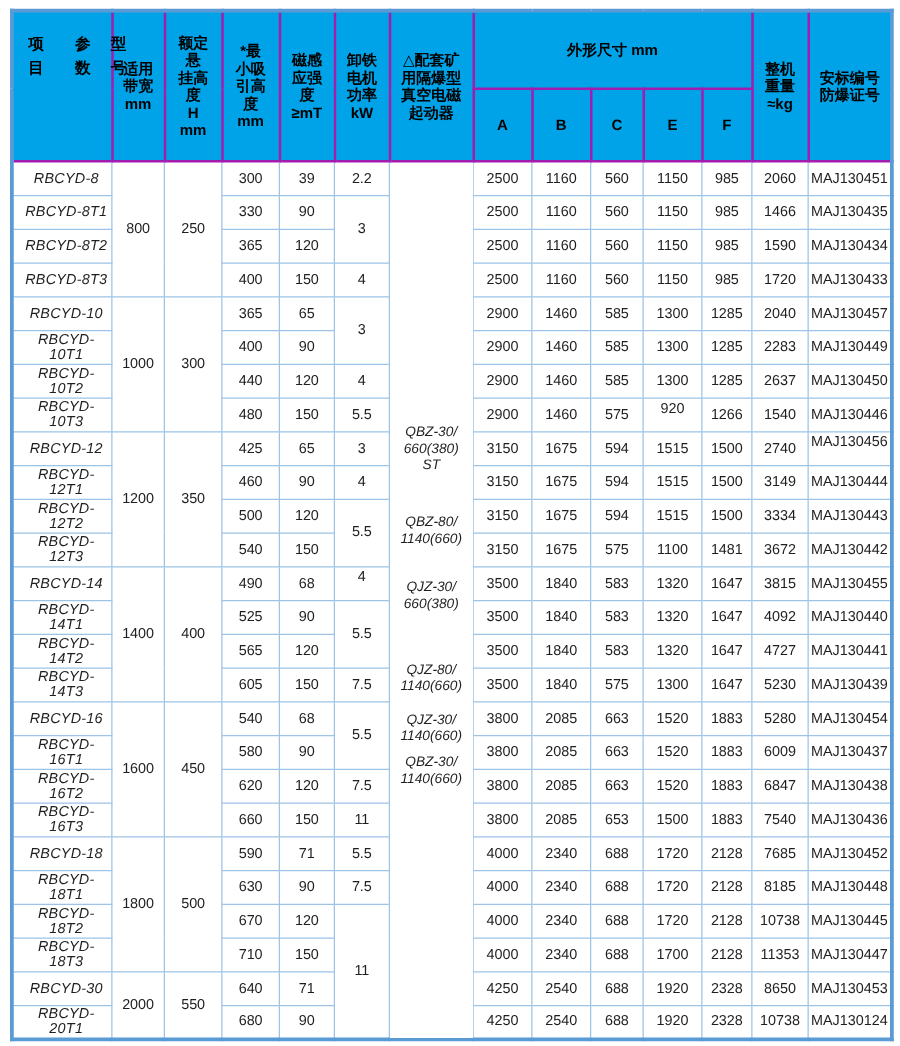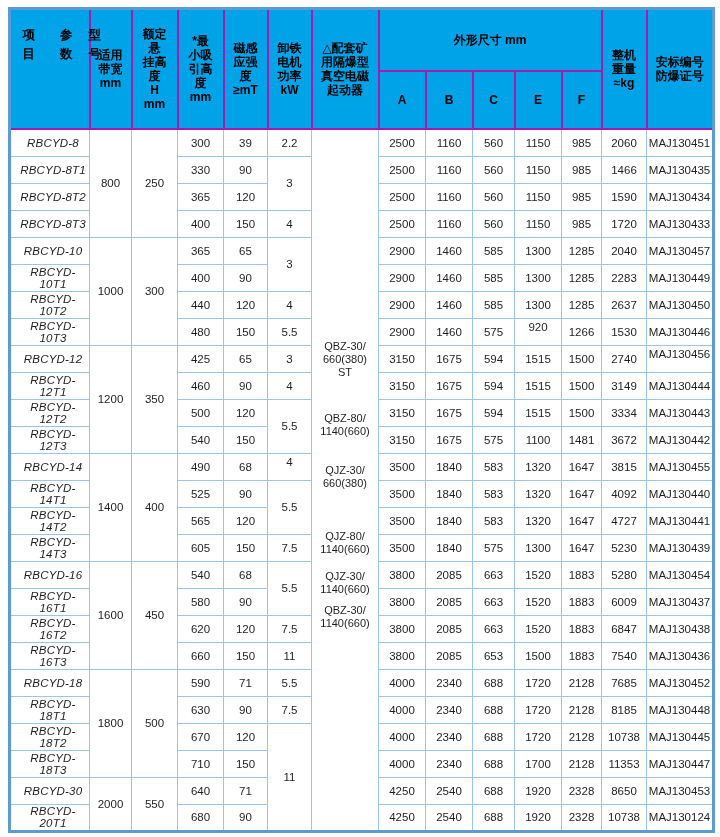--- a/index.html
+++ b/index.html
@@ -57,20 +57,21 @@
   tbody td.v-top { vertical-align: top; padding-top: 2px; }
   td.starter-cell { position: relative; vertical-align: top; }
   .starter-entry {
     position: absolute;
     left: 0; width: 100%;
     text-align: center;
     font-size: 11px;
     line-height: 13px;
     white-space: pre-line;
     color: #1f1f1f;
+    font-style: italic;
   }
 </style>
 </head>
 <body>
 
 <div class="page">
   <table class="spec">
     <colgroup>
       <col style="width:80px">
         <col style="width:42px">
@@ -249,21 +250,21 @@
         <tr>
           <td class="model">RBCYD-10T3</td>
           <td class="num">480</td>
           <td class="num">150</td>
           <td class="num">5.5</td>
           <td class="num">2900</td>
           <td class="num">1460</td>
           <td class="num">575</td>
           <td class="num v-top">920</td>
           <td class="num">1266</td>
-          <td class="num">1530</td>
+          <td class="num">1540</td>
           <td class="cert">MAJ130446</td>
         </tr>
         <tr>
           <td class="model">RBCYD-12</td>
           <td class="num" rowspan="4">1200</td>
           <td class="num" rowspan="4">350</td>
           <td class="num">425</td>
           <td class="num">65</td>
           <td class="num">3</td>
           <td class="num">3150</td>

